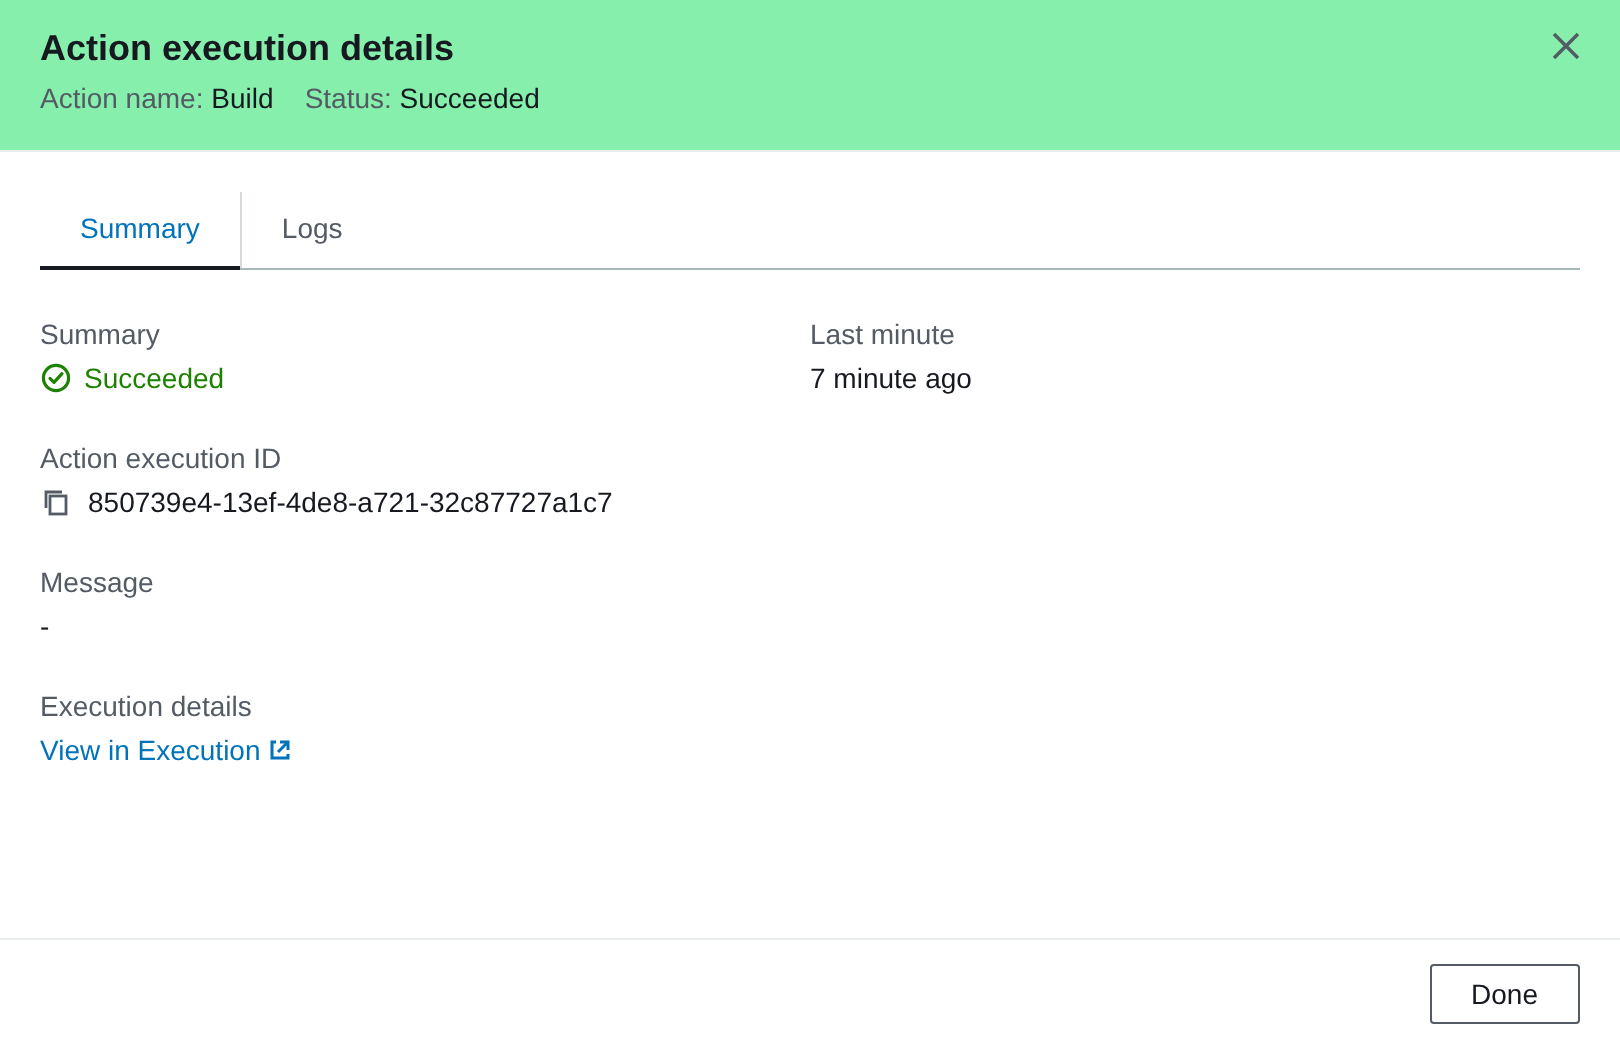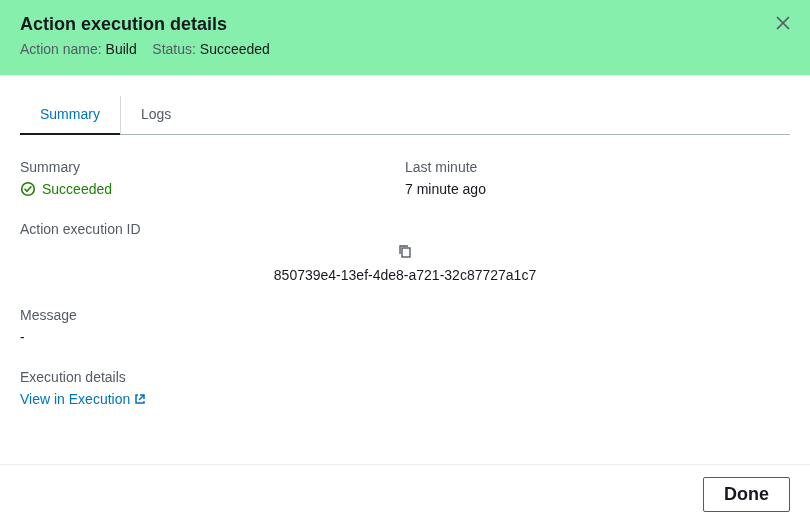--- a/index.html
+++ b/index.html
@@ -92,21 +92,20 @@
     color: #1d8102;
     display: flex;
     align-items: center;
     gap: 6px;
   }
   .exec-id {
     display: flex;
     align-items: center;
     gap: 8px;
     margin-top: 4px;
-    flex-direction: column;
   }
   .copy-icon {
     width: 16px;
     height: 16px;
     cursor: pointer;
     color: #545b64;
     flex-shrink: 0;
   }
   .section {
     margin-bottom: 24px;
@@ -125,22 +124,22 @@
     right: 0;
     padding: 12px 20px;
     border-top: 1px solid #eaeded;
     display: flex;
     justify-content: flex-end;
   }
   .btn {
     border: 1px solid #545b64;
     background: #fff;
     color: #16191f;
-    font-weight: 700;
-    font-size: 18px;
+    font-weight: 400;
+    font-size: 14px;
     padding: 6px 20px;
     border-radius: 2px;
     cursor: pointer;
   }
   svg { display: block; }
 </style>
 </head>
 <body>
 
 <div class="header">

